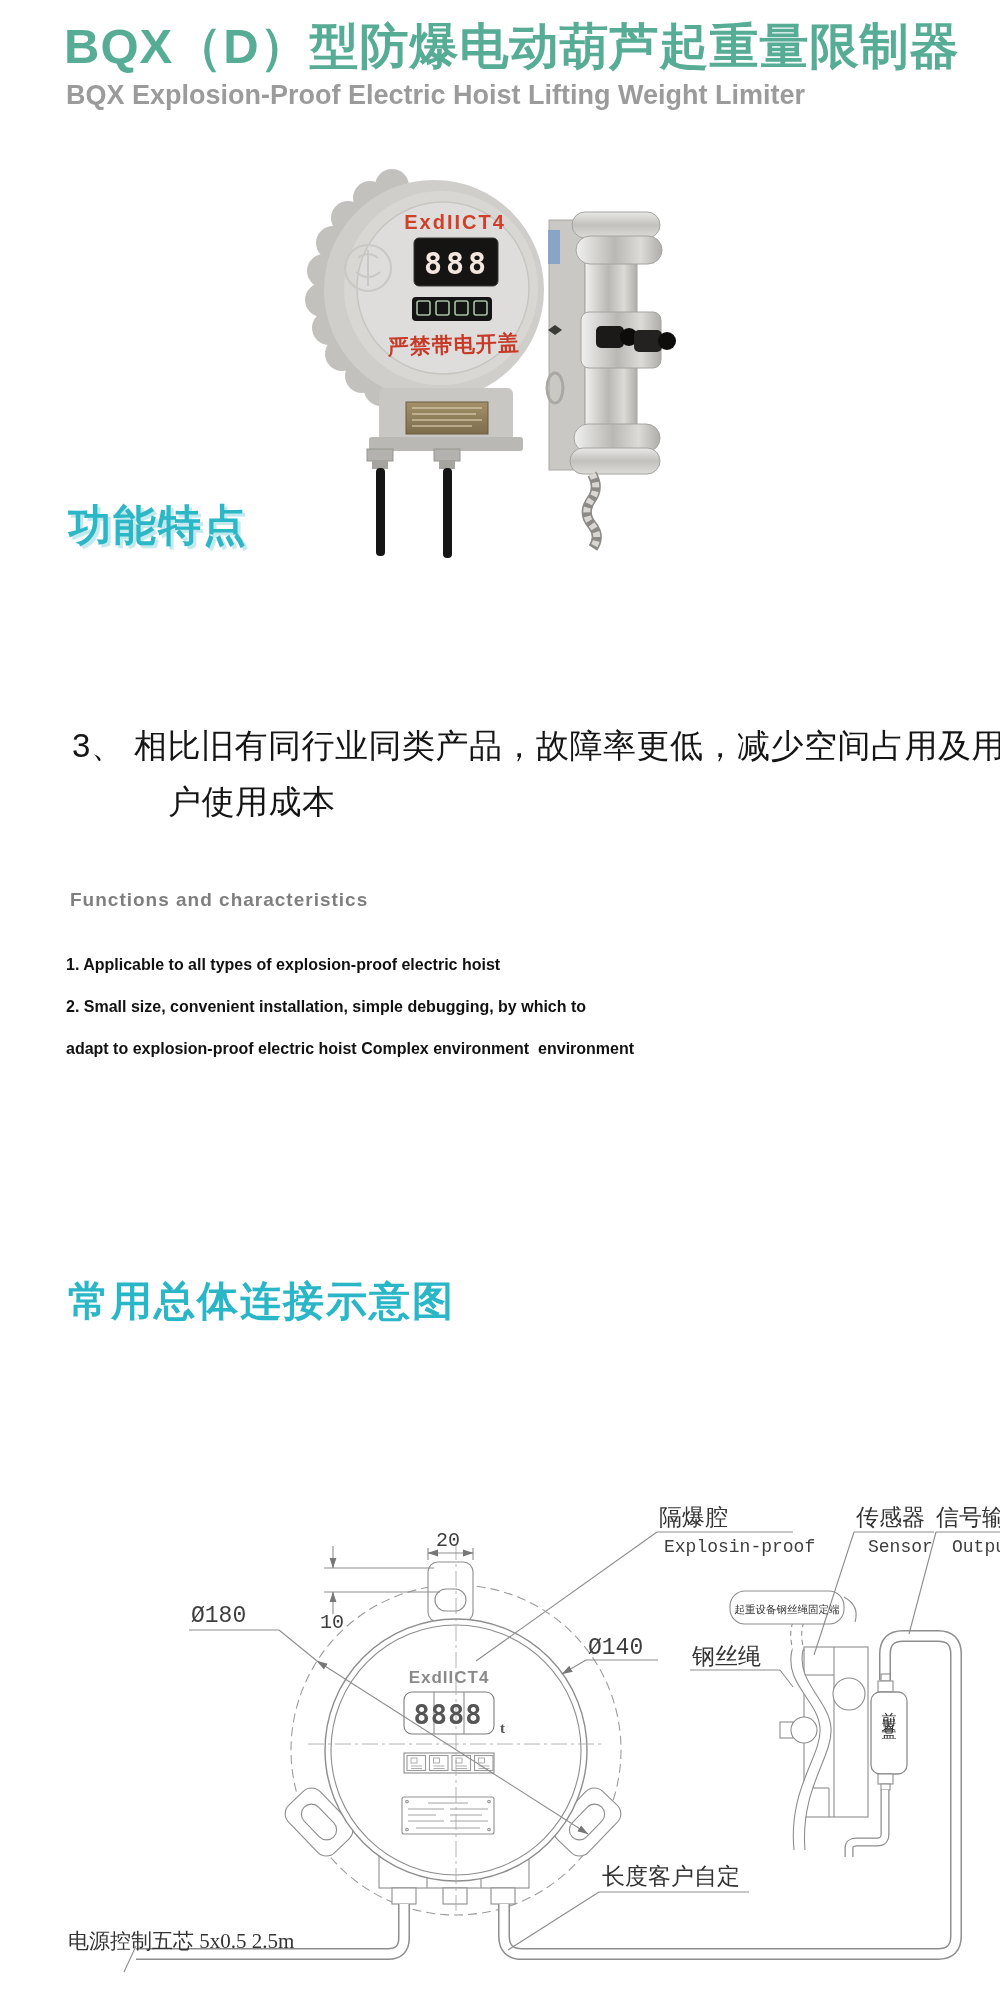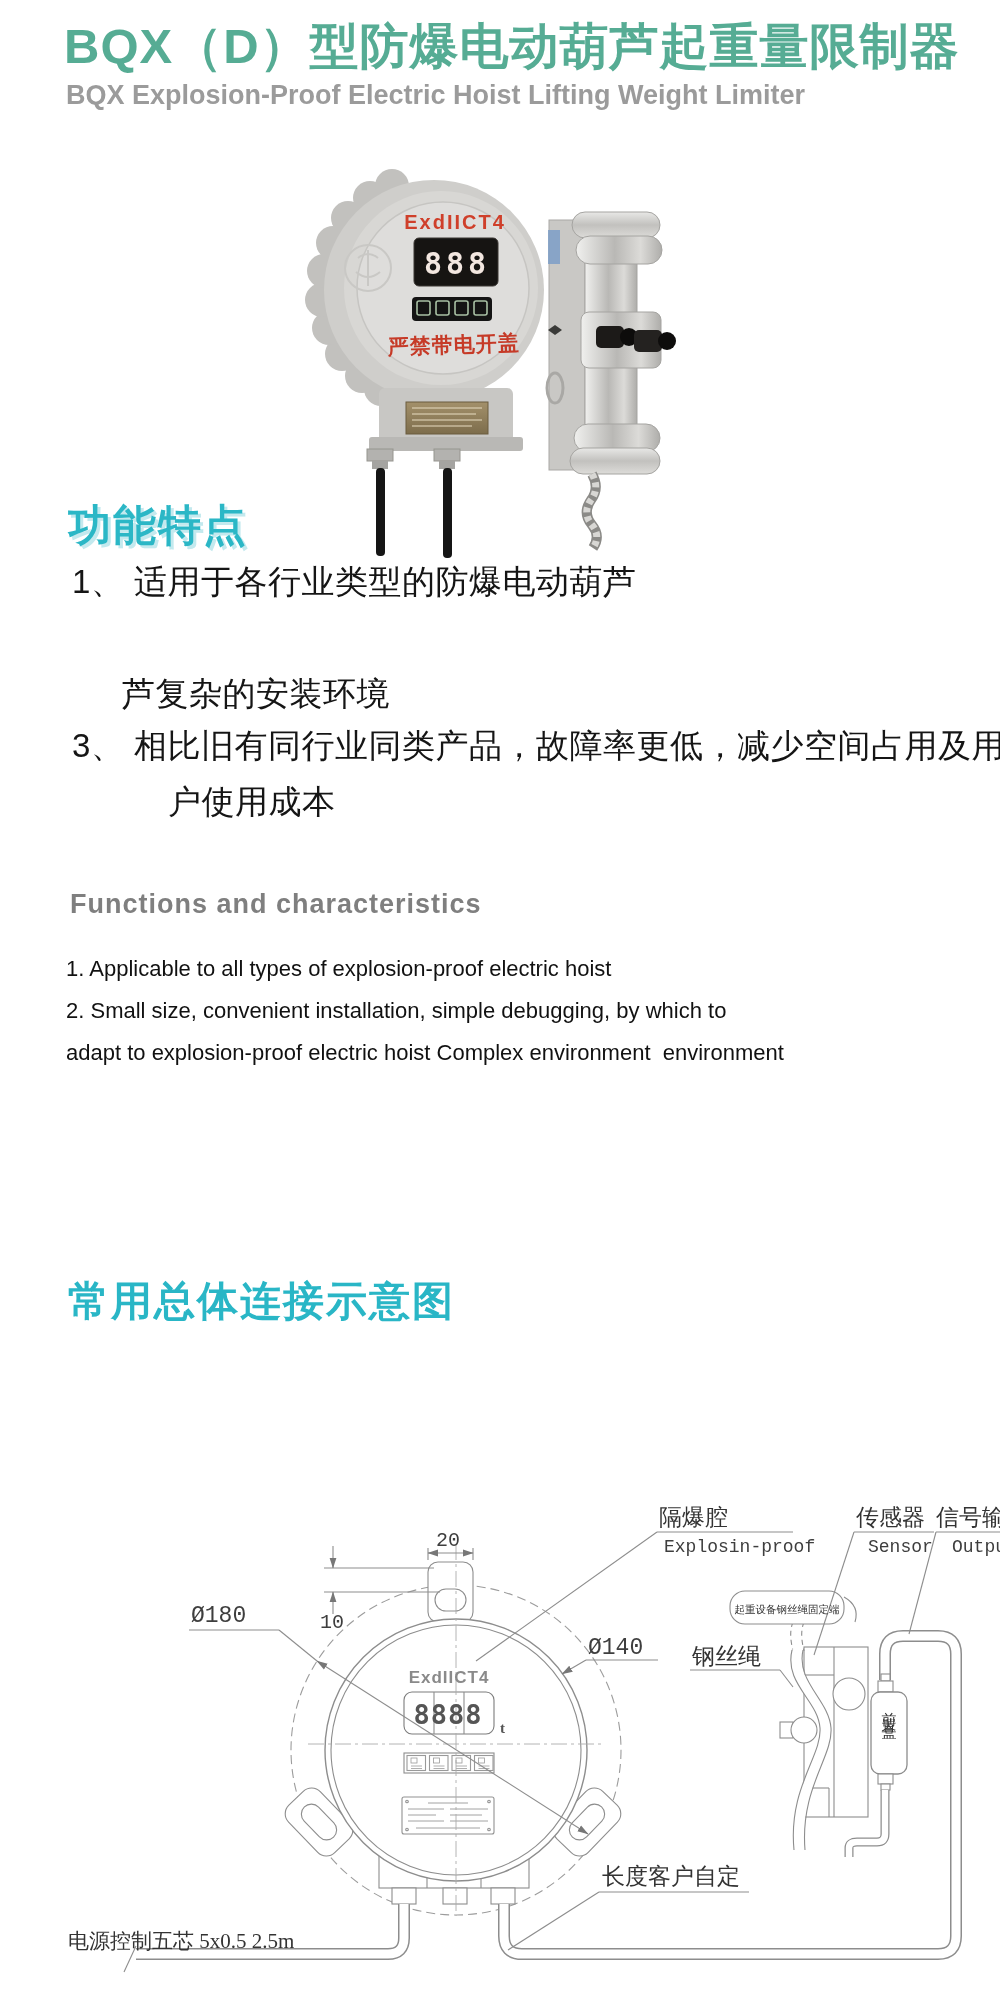--- a/index.html
+++ b/index.html
@@ -9,22 +9,22 @@
   .title{left:28px;top:14px;font-size:49px;font-weight:700;color:#56ac94;letter-spacing:1px;white-space:nowrap;}
   .subtitle{left:30px;top:80px;width:750px;font-size:27px;font-weight:700;color:#9b9b9b;line-height:1.16;}
   .feat-h{left:32px;top:497px;font-size:43px;font-weight:700;color:#2bb7c6;letter-spacing:2px;
           text-shadow:3px 3px 0 #c3e9ee;}
   .cn-line{font-size:33px;color:#151515;font-weight:500;white-space:nowrap;letter-spacing:0.5px;}
   .l1{left:36px;top:560px;}
   .l2a{left:36px;top:616px;}
   .l2b{left:86px;top:672px;}
   .l3a{left:36px;top:724px;}
   .l3b{left:132px;top:780px;}
-  .func-h{left:34px;top:889px;font-size:27px;font-weight:700;color:#7f7f7f;letter-spacing:1px;text-align:right;}
-  .en-line{font-size:22px;color:#111;white-space:pre;}
+  .func-h{left:34px;top:889px;font-size:19px;font-weight:700;color:#7f7f7f;letter-spacing:1px;text-align:right;}
+  .en-line{font-size:16px;color:#111;white-space:pre;font-weight:bold;}
   .e1{left:30px;top:956px;}
   .e2{left:30px;top:998px;}
   .e3{left:30px;top:1040px;}
   .sk-h{left:32px;top:1274px;font-size:41px;font-weight:700;color:#29b6c6;letter-spacing:2px;}
   .sk-s{left:32px;top:1333px;font-size:28px;color:#8c8c8c;letter-spacing:1px;}
   svg text{user-select:none;}
   .cad-zh{font-family:"Liberation Serif", serif;fill:#333;}
   .cad-en{font-family:"Liberation Mono", monospace;fill:#3e3e3e;}
   .vtext{writing-mode:vertical-rl;text-orientation:upright;}
 </style>
@@ -139,22 +139,20 @@
       <rect x="534" y="448" width="90" height="26" rx="13" fill="url(#metv)" stroke="#a5a4a1"></rect>
 
       <g>
         <path d="M556,474 q8,14 -1,26 q-9,13 1,25 q9,11 1,23" stroke="#8b8a87" stroke-width="10" fill="none"></path>
         <path d="M556,474 q8,14 -1,26 q-9,13 1,25 q9,11 1,23" stroke="#d8d7d4" stroke-width="7" stroke-dasharray="5 4" fill="none"></path>
       </g>
     </g>
   </svg>
 
   <div class="abs feat-h">功能特点</div>
-  <div class="abs cn-line l1">1、 适用于各行业类型的防爆电动葫芦</div>
-  <div class="abs cn-line l2b">芦复杂的安装环境</div>
   <div class="abs cn-line l3a">3、 相比旧有同行业同类产品，故障率更低，减少空间占用及用</div>
   <div class="abs cn-line l3b">户使用成本</div>
 
   <div class="abs func-h">Functions and characteristics</div>
   <div class="abs en-line e1">1. Applicable to all types of explosion-proof electric hoist</div>
   <div class="abs en-line e2">2. Small size, convenient installation, simple debugging, by which to</div>
   <div class="abs en-line e3">adapt to explosion-proof electric hoist Complex environment  environment</div>
 
   <div class="abs sk-h">常用总体连接示意图</div>
 

